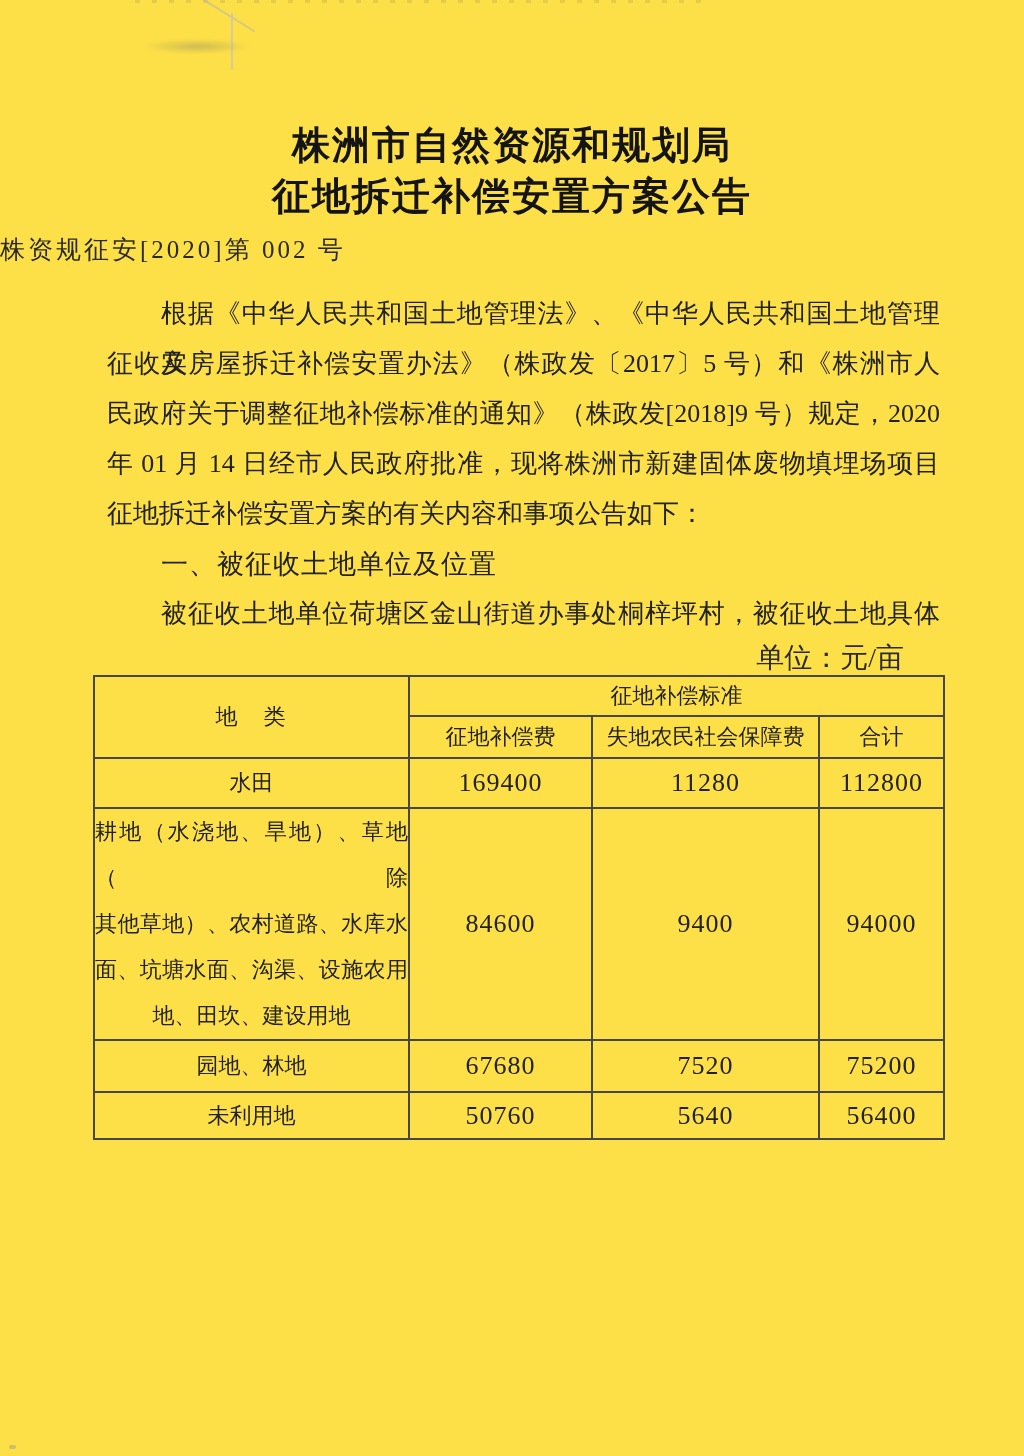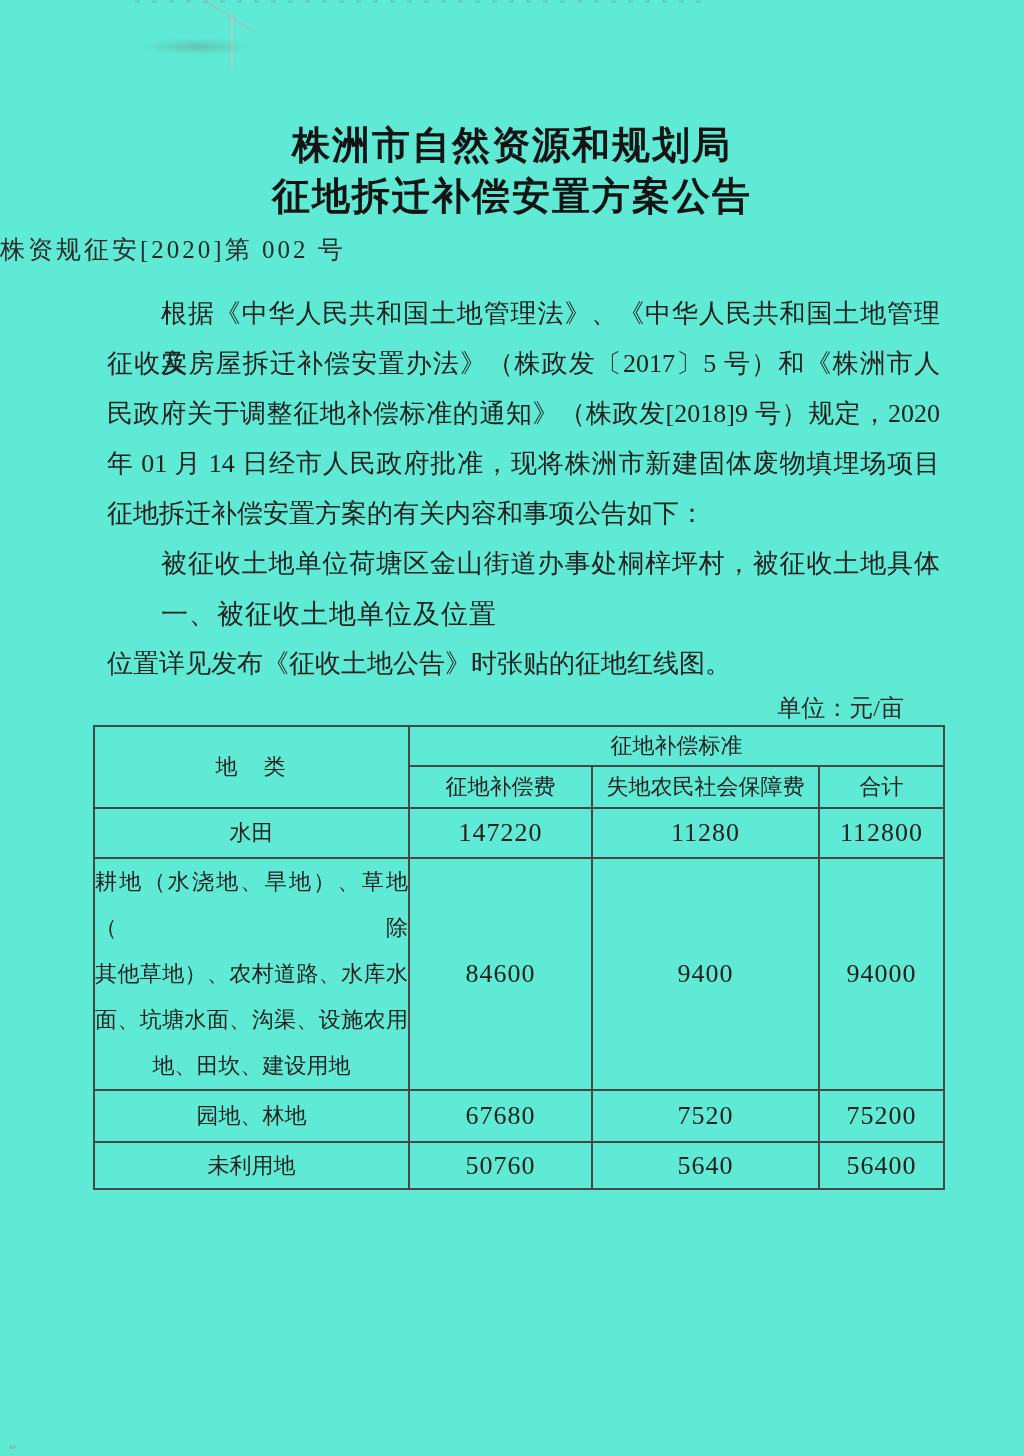--- a/index.html
+++ b/index.html
@@ -4,21 +4,21 @@
 <style>
   * { margin: 0; padding: 0; box-sizing: border-box; }
   html, body { background: #e8e8e6; }
   body { font-family: "Liberation Serif", "DejaVu Serif", serif; }
 
   .page {
     position: relative;
     width: 1024px;
     height: 1456px;
     margin: 0 auto;
-    background: #5eead4;
+    background: #fde047;
     color: #1f1f1f;
     overflow: hidden;
   }
 
   
   .art-topedge {
     position: absolute; left: 135px; top: 0; width: 575px; height: 3px;
     background: repeating-linear-gradient(90deg, rgba(95,95,95,.28) 0 5px, transparent 5px 17px);
     opacity: .55;
   }
@@ -72,21 +72,21 @@
     white-space: nowrap;
   }
   .bline.stretch { text-align-last: justify; white-space: normal; }
   .bline.indent { padding-left: 54px; }
   .bline.heading { font-size: 27px; letter-spacing: 1px; }
 
   
   .unit-note {
     margin: 6px 120px 4px 0;
     text-align: right;
-    font-size: 24px;
+    font-size: 28px;
     line-height: 26px;
     color: #2a2a2a;
   }
 
   
   table.comp-table {
     position: relative;
     margin-left: 93px;
     width: 850px;
     border-collapse: collapse;
@@ -133,23 +133,22 @@
     <div>征地拆迁补偿安置方案公告</div>
   </div>
   <div class="doc-number">株资规征安[2020]第 002 号</div>
 
   <div class="body-text">
     <div class="bline indent stretch">根据《中华人民共和国土地管理法》、《中华人民共和国土地管理实</div>
     <div class="bline stretch">征收及房屋拆迁补偿安置办法》（株政发〔2017〕5 号）和《株洲市人</div>
     <div class="bline stretch">民政府关于调整征地补偿标准的通知》（株政发[2018]9 号）规定，2020</div>
     <div class="bline stretch">年 01 月 14 日经市人民政府批准，现将株洲市新建固体废物填埋场项目</div>
     <div class="bline">征地拆迁补偿安置方案的有关内容和事项公告如下：</div>
+    <div class="bline indent heading">一、被征收土地单位及位置</div>
     <div class="bline indent stretch">被征收土地单位荷塘区金山街道办事处桐梓坪村，被征收土地具体</div>
-    <div class="bline indent heading">一、被征收土地单位及位置</div>
-    <div class="bline">位置详见发布《征收土地公告》时张贴的征地红线图。</div>
   </div>
 
   <div class="unit-note">单位：元/亩</div>
 
   <table class="comp-table">
     <colgroup>
       <col style="width:315px">
       <col style="width:183px">
       <col style="width:227px">
       <col style="width:125px">
@@ -159,21 +158,21 @@
         <td rowspan="2" class="landtype-cell">地　类</td>
         <td colspan="3">征地补偿标准</td>
       </tr>
       <tr class="h2">
         <td>征地补偿费</td>
         <td>失地农民社会保障费</td>
         <td>合计</td>
       </tr>
       <tr class="r0">
         <td>水田</td>
-        <td class="num">147220</td>
+        <td class="num">169400</td>
         <td class="num">11280</td>
         <td class="num">112800</td>
       </tr>
       <tr class="r1">
         <td class="cat-multi">
           <div class="cl j">耕地（水浇地、旱地）、草地（除</div>
           <div class="cl j">其他草地）、农村道路、水库水</div>
           <div class="cl j">面、坑塘水面、沟渠、设施农用</div>
           <div class="cl c">地、田坎、建设用地</div>
         </td>

